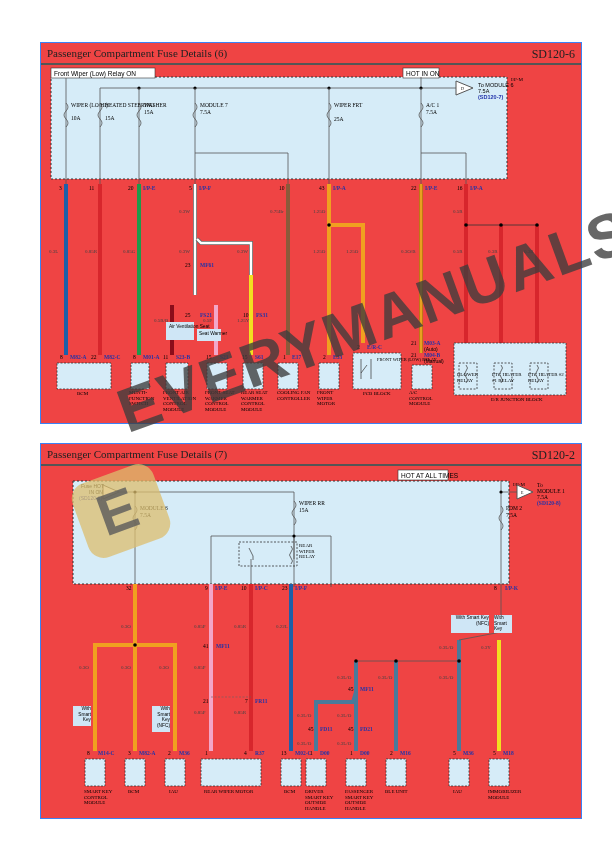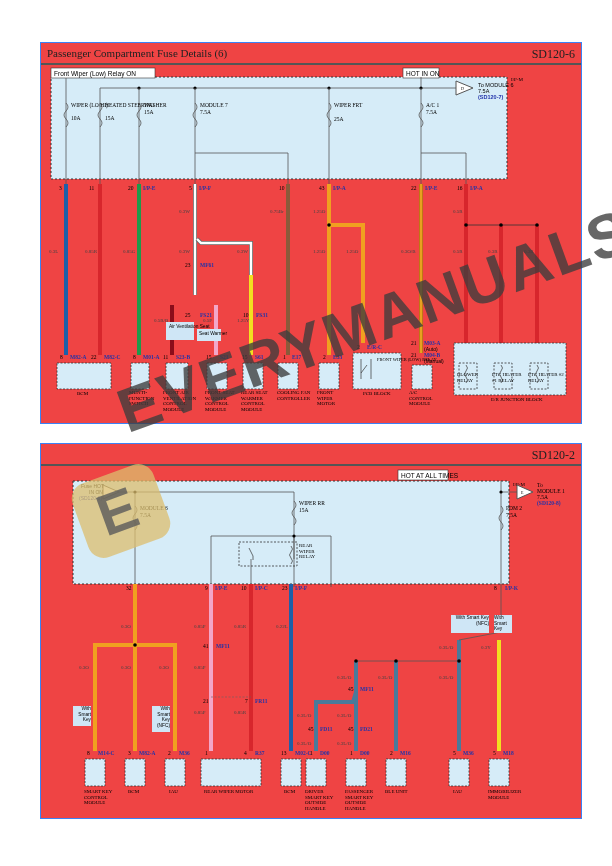--- a/index.html
+++ b/index.html
@@ -228,20 +228,21 @@
       <foreignObject x="416" y="329" width="30" height="20"><div xmlns="http://www.w3.org/1999/xhtml" style="font:5px 'Liberation Serif',serif;line-height:5.5px;">BLOWER RELAY</div></foreignObject>
       <foreignObject x="451" y="329" width="34" height="20"><div xmlns="http://www.w3.org/1999/xhtml" style="font:5px 'Liberation Serif',serif;line-height:5.5px;">PTC HEATER #1 RELAY</div></foreignObject>
       <foreignObject x="487" y="329" width="36" height="20"><div xmlns="http://www.w3.org/1999/xhtml" style="font:5px 'Liberation Serif',serif;line-height:5.5px;">PTC HEATER #2 RELAY</div></foreignObject>
       <text x="450" y="358">E/R JUNCTION BLOCK</text>
     </g>
   </svg>
 </div>
 
 <div class="panel" style="top:443px;height:374px;">
   <div class="panel-header">
+    <span class="panel-title">Passenger Compartment Fuse Details (7)</span>
     <span class="panel-code">SD120-2</span>
   </div>
   <svg width="540" height="374">
     <rect x="32" y="37" width="436" height="103" fill="#d6ecf8" stroke="#333" stroke-dasharray="2,2"></rect>
     <rect x="357" y="26" width="50" height="10" fill="#fff" stroke="#333" stroke-width="0.6"></rect>
     <text x="360" y="34" font-size="6.5" class="sans">HOT AT ALL TIMES</text>
     <text x="472" y="42" font-size="5">I/P-M</text>
 
     <polygon points="62,41 62,55 78,48" fill="#fff" stroke="#555"></polygon>
     <text x="40" y="44" font-size="5" class="sans">Fuse HOT</text>

